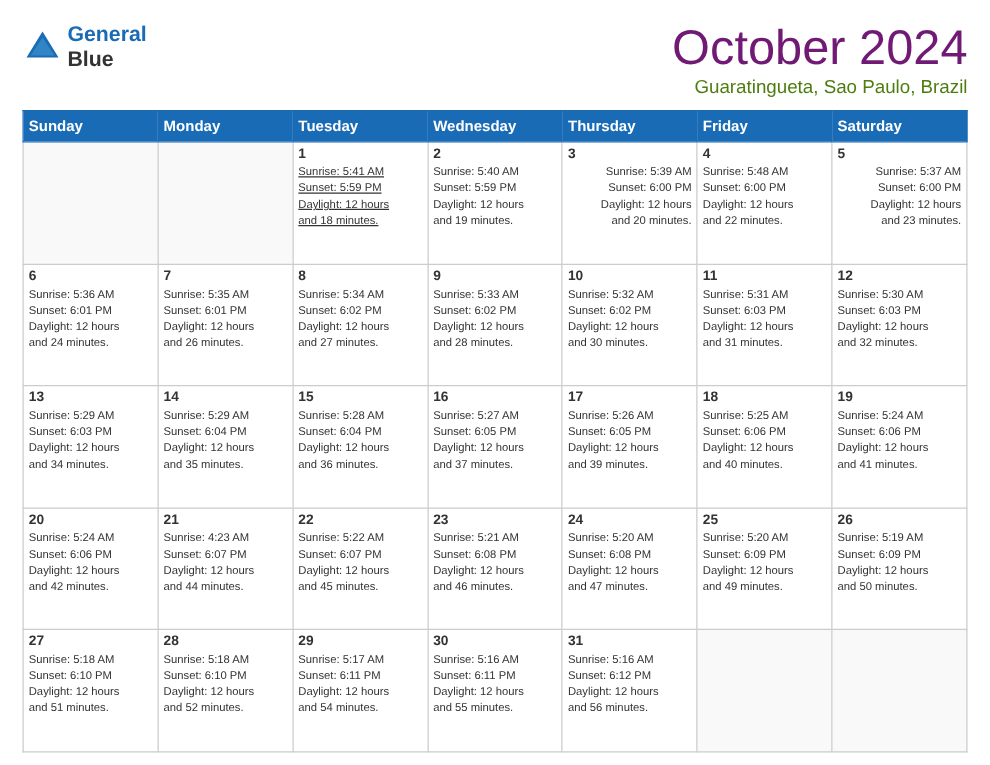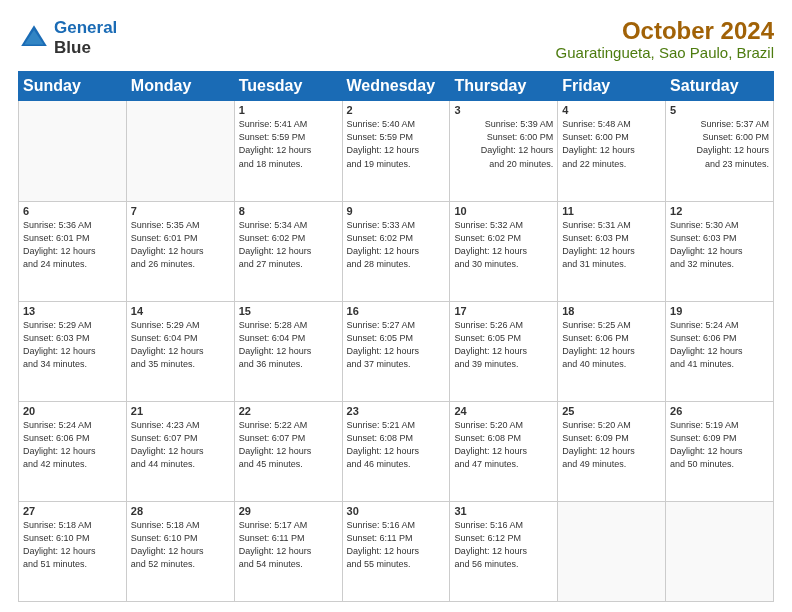--- a/index.html
+++ b/index.html
@@ -38,40 +38,40 @@
       color: #1a6bb5;
     }
     .logo-icon {
       width: 32px;
       height: 32px;
     }
     .title-block {
       text-align: right;
     }
     .month-title {
-      font-size: 24px;
-      font-weight: bold;
-      color: #a16207;
+      font-size: 39px;
+      font-weight: normal;
+      color: #701a75;
       line-height: 1.1;
     }
     .location-title {
       font-size: 15px;
       color: #4d7c0f;
     }
     .calendar {
       flex: 1;
       border: 1px solid #ccc;
       border-collapse: collapse;
       width: 100%;
       table-layout: fixed;
     }
     .calendar thead tr th {
       background: #1a6bb5;
       color: #fff;
-      font-size: 16px;
+      font-size: 12px;
       font-weight: bold;
       padding: 5px 4px;
       border: 1px solid #1a6bb5;
       text-align: left;
     }
     .calendar tbody tr td {
       border: 1px solid #ccc;
       vertical-align: top;
       padding: 3px 4px;
       font-size: 9.5px;
@@ -125,21 +125,21 @@
           <th>Friday</th>
           <th>Saturday</th>
         </tr>
     </thead>
     <tbody id="calendar-body">
     <tr>
           <td class="empty"></td>
           <td class="empty"></td>
           <td>
             <span class="day-num">1</span>
-            <div class="day-info" style="white-space: pre-line;">Sunrise: 5:41 AM
+            <div class="day-info" style="white-space: pre-line; text-decoration: underline;">Sunrise: 5:41 AM
 Sunset: 5:59 PM
 Daylight: 12 hours
 and 18 minutes.</div>
           </td>
           <td>
             <span class="day-num">2</span>
             <div class="day-info" style="white-space: pre-line;">Sunrise: 5:40 AM
 Sunset: 5:59 PM
 Daylight: 12 hours
 and 19 minutes.</div>

